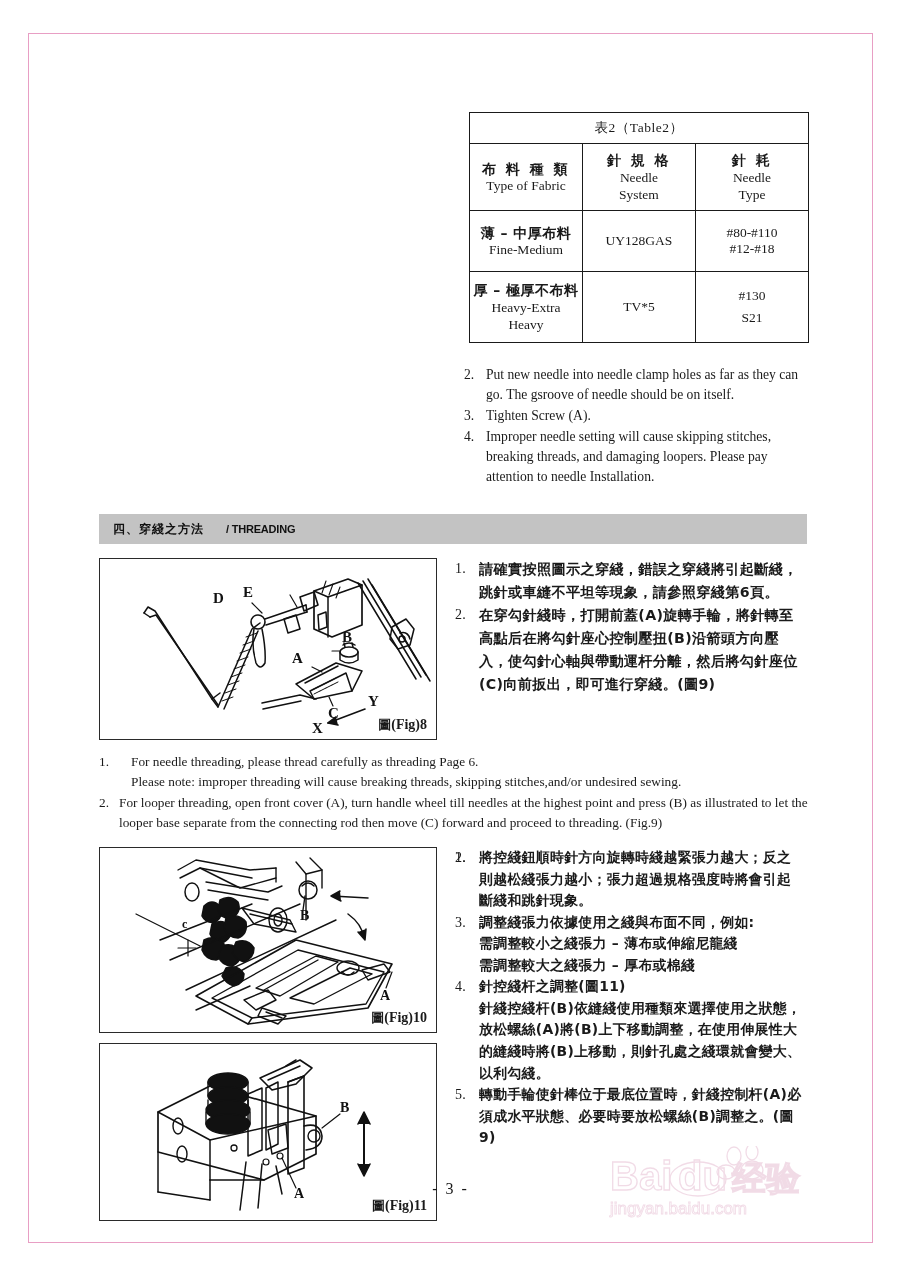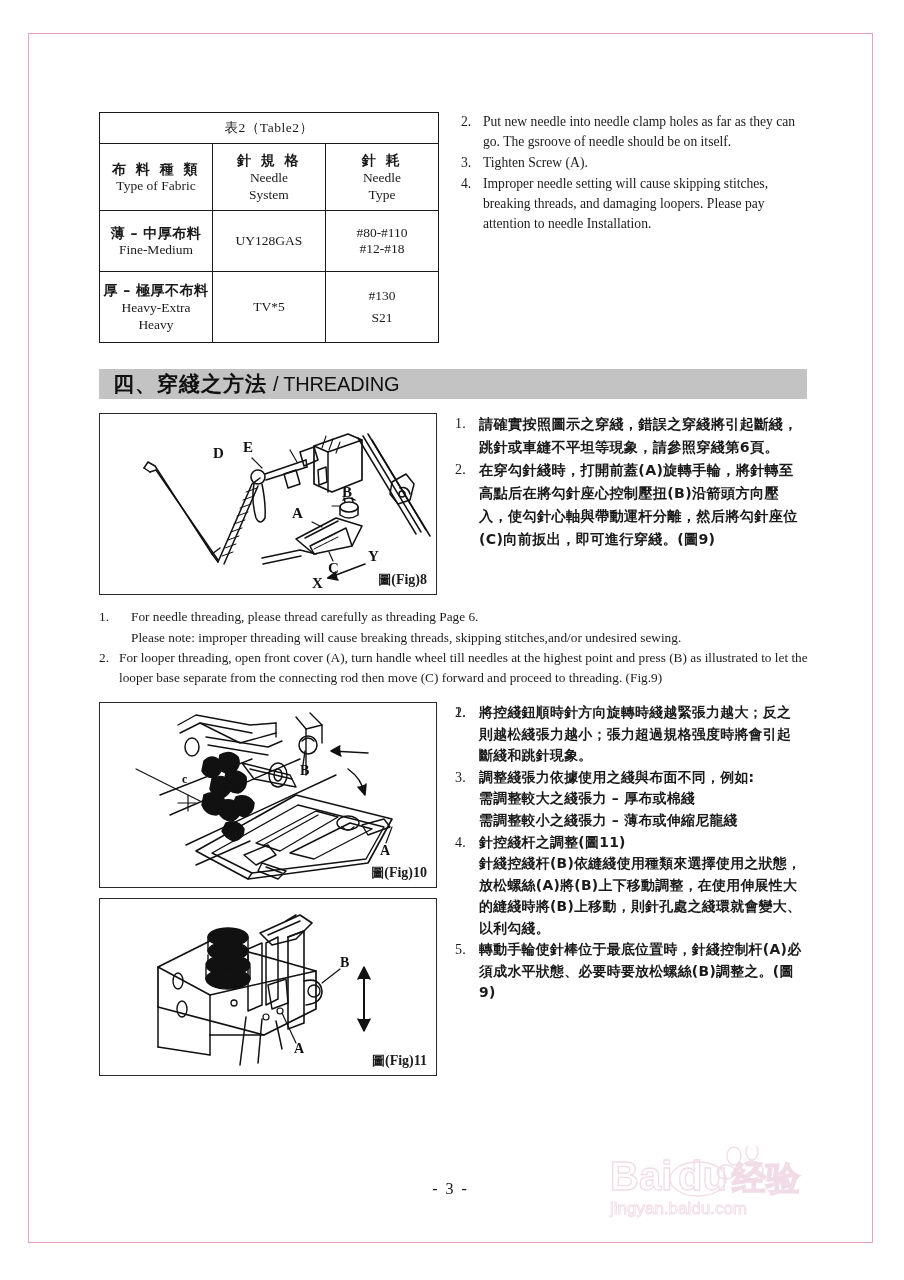--- a/index.html
+++ b/index.html
@@ -28,22 +28,23 @@
   .content {
     position: absolute;
     left: 70px;
     top: 78px;
     width: 710px;
   }
 
   
   .top-row {
     display: flex;
-    align-items: flex-start;
+    align-items: flex-end;
     gap: 22px;
+    flex-direction: column;
   }
   table.spec {
     border-collapse: collapse;
     width: 340px;
     table-layout: fixed;
     border: 1.6px solid #1a1a1a;
   }
   table.spec td {
     border: 1.2px solid #1a1a1a;
     text-align: center;
@@ -103,31 +104,31 @@
     display: flex;
     align-items: center;
     padding-left: 14px;
     box-sizing: border-box;
     width: 708px;
     margin-top: 26px;
   }
   .sec-bar .sec-cn {
     font-family: "DejaVu Sans", "Liberation Sans", sans-serif;
     font-weight: bold;
-    font-size: 21px;
+    font-size: 12px;
     letter-spacing: 1px;
     color: #111;
   }
   .sec-bar .sec-en {
     font-family: "Liberation Sans", "DejaVu Sans", sans-serif;
-    font-weight: normal;
-    font-size: 20px;
+    font-weight: bold;
+    font-size: 11px;
     letter-spacing: -0.2px;
     color: #111;
-    margin-left: 6px;
+    margin-left: 22px;
   }
 
   
   .fig-row {
     display: flex;
     gap: 18px;
     margin-top: 14px;
     align-items: flex-start;
   }
   .figbox {
@@ -591,22 +592,22 @@
         <li>
           <span class="num">1.</span>
         </li>
         <li>
           <span class="num">2.</span>
           <span>將控綫鈕順時針方向旋轉時綫越緊張力越大；反之則越松綫張力越小；張力超過規格强度時將會引起斷綫和跳針現象。</span>
         </li>
         <li>
           <span class="num">3.</span>
           <span>調整綫張力依據使用之綫與布面不同，例如:</span>
+          <span class="sub-line">需調整較小之綫張力 – 薄布或伸縮尼龍綫</span>
           <span class="sub-line">需調整較大之綫張力 –  厚布或棉綫</span>
-          <span class="sub-line">需調整較小之綫張力 – 薄布或伸縮尼龍綫</span>
         </li>
         <li>
           <span class="num">4.</span>
           <span>針控綫杆之調整(圖11)</span>
           <span class="sub-line">針綫控綫杆(B)依縫綫使用種類來選擇使用之狀態，放松螺絲(A)將(B)上下移動調整，在使用伸展性大的縫綫時將(B)上移動，則針孔處之綫環就會變大、以利勾綫。</span>
         </li>
         <li>
           <span class="num">5.</span>
           <span>轉動手輪使針棒位于最底位置時，針綫控制杆(A)必須成水平狀態、必要時要放松螺絲(B)調整之。(圖9)</span>
         </li>

